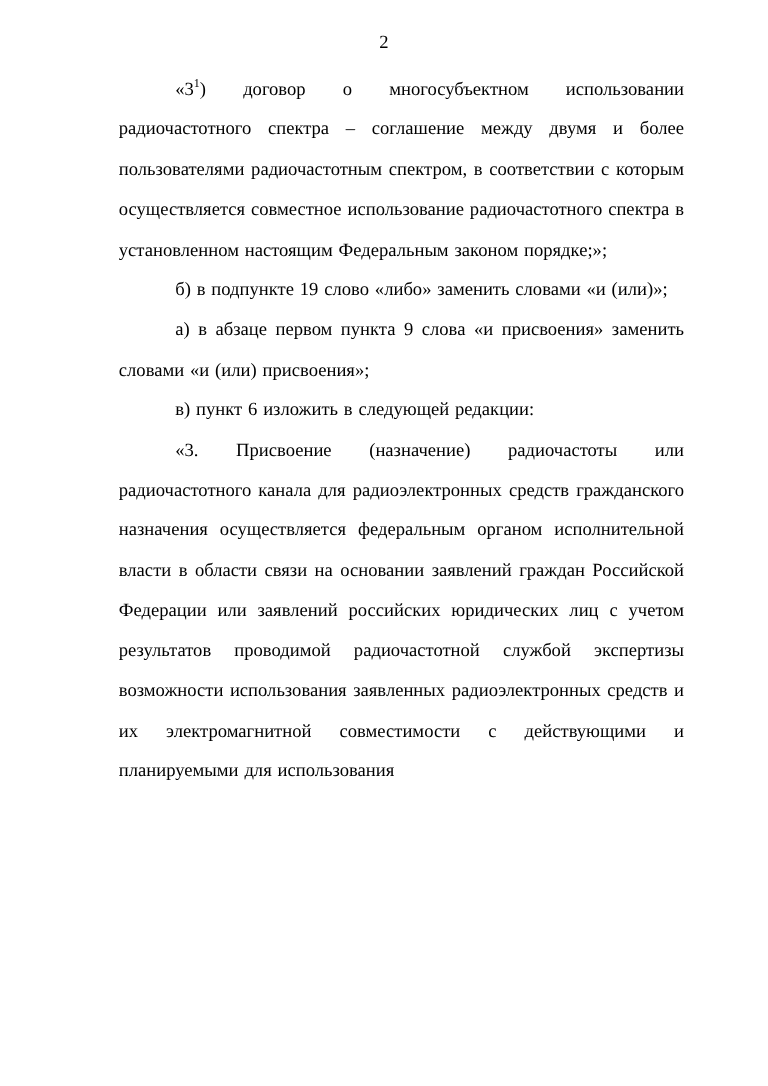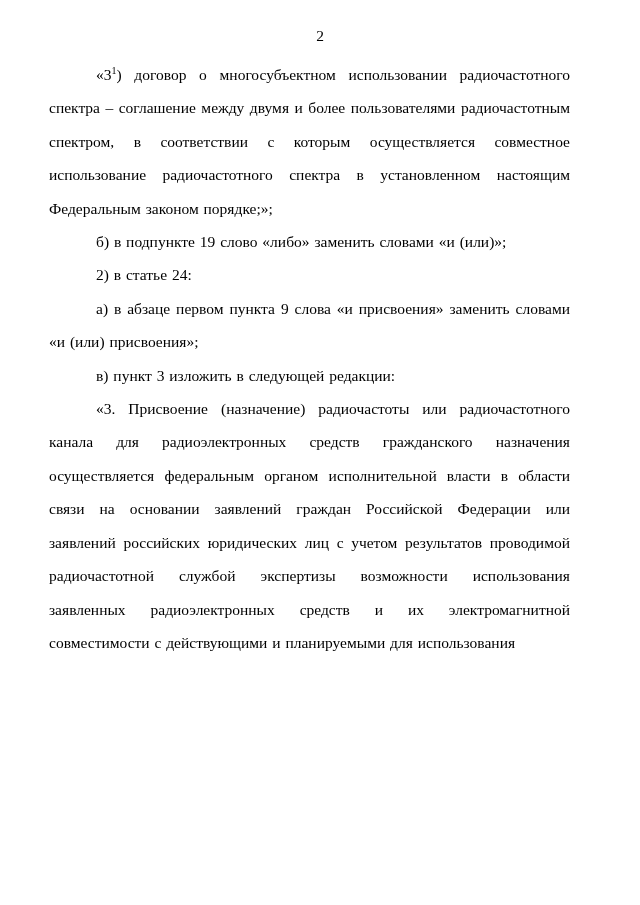--- a/index.html
+++ b/index.html
@@ -16,21 +16,21 @@
     font-family: "Liberation Serif", "DejaVu Serif", serif;
     overflow: hidden;
   }
   .page-number {
     text-align: center;
     padding-top: 27px;
     font-size: 15.5px;
     line-height: 18px;
   }
   .content {
-    margin: 13px 70px 0 49px;
+    margin: 13px 70px 0 99px;
   }
   .para {
     margin: 0;
     padding: 0;
     font-size: 15.5px;
     line-height: 33.4px;
     text-align: justify;
     text-indent: 47px;
     word-spacing: 1px;
   }
@@ -41,18 +41,17 @@
   }
 </style>
 </head>
 <body>
 
 <div class="page">
   <div class="page-number">2</div>
   <div class="content">
       <p class="para"><span>«3</span><sup>1</sup><span>) договор о многосубъектном использовании радиочастотного спектра – соглашение между двумя и более пользователями радиочастотным спектром, в соответствии с которым осуществляется совместное использование радиочастотного спектра в установленном настоящим Федеральным законом порядке;»;</span></p>
       <p class="para"><span>б) в подпункте 19 слово «либо» заменить словами «и (или)»;</span></p>
-      <p class="para"><span>2) в статье 24:</span></p>
       <p class="para"><span>а) в абзаце первом пункта 9 слова «и присвоения» заменить словами «и (или) присвоения»;</span></p>
-      <p class="para"><span>в) пункт 3 изложить в следующей редакции:</span></p>
+      <p class="para"><span>в) пункт 6 изложить в следующей редакции:</span></p>
       <p class="para"><span>«3. Присвоение (назначение) радиочастоты или радиочастотного канала для радиоэлектронных средств гражданского назначения осуществляется федеральным органом исполнительной власти в области связи на основании заявлений граждан Российской Федерации или заявлений российских юридических лиц с учетом результатов проводимой радиочастотной службой экспертизы возможности использования заявленных радиоэлектронных средств и их электромагнитной совместимости с действующими и планируемыми для использования</span></p>
     </div>
 </div>
 
 </body></html>

